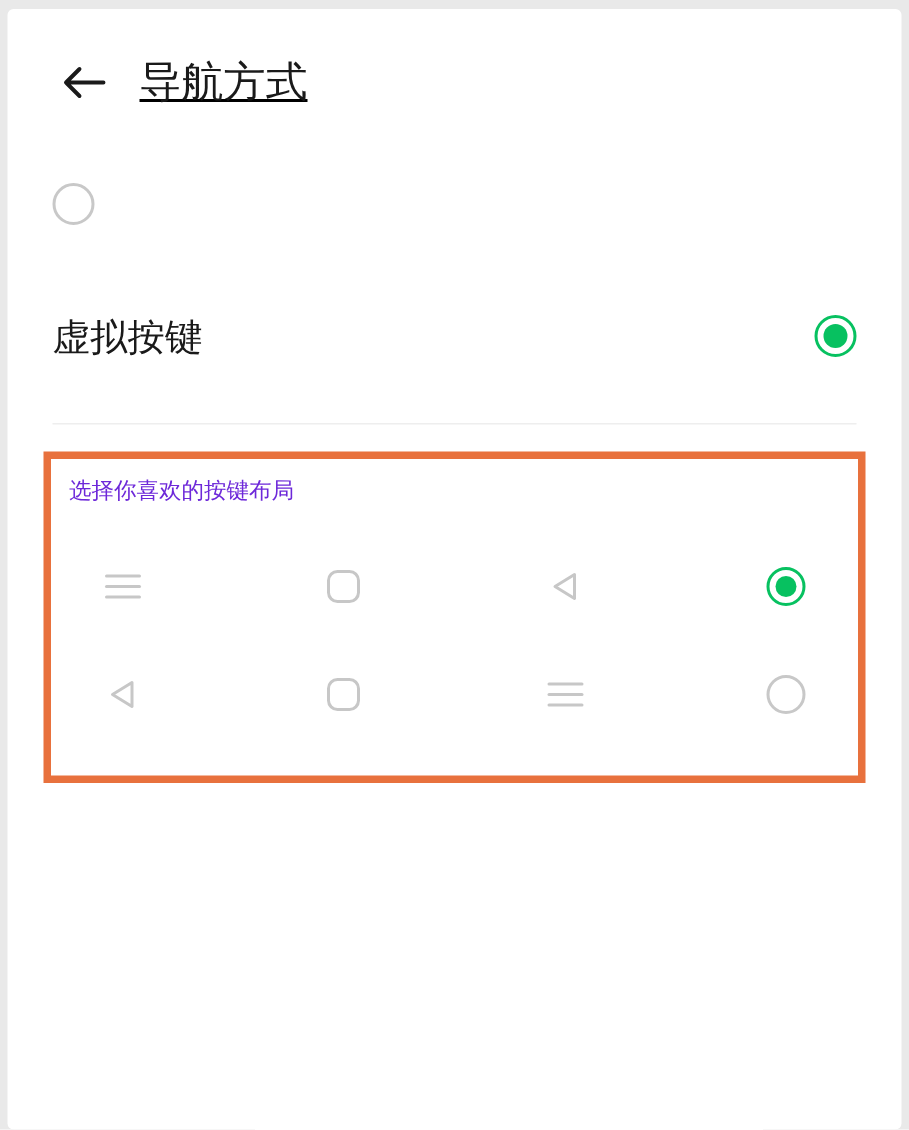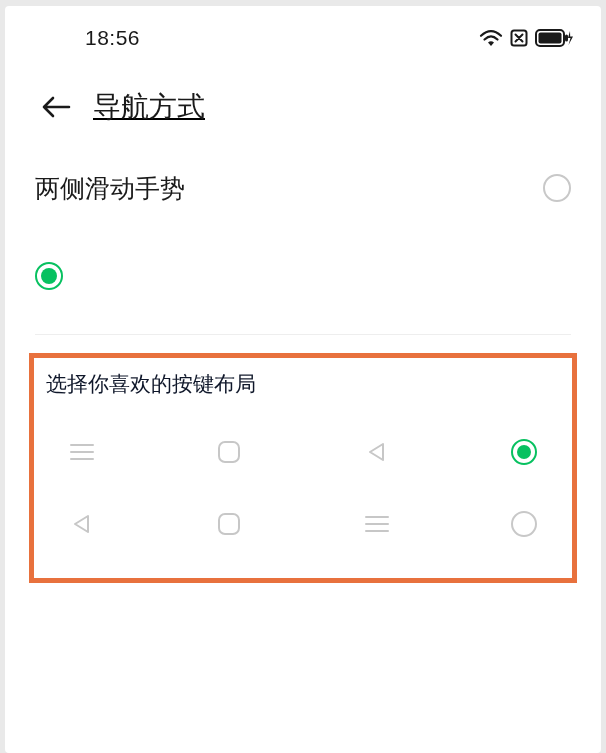--- a/index.html
+++ b/index.html
@@ -94,22 +94,22 @@
     background: #eeeeee;
     margin: 14px 0 0 0;
   }
   
   .layout-wrap {
     margin: 18px 24px 0 24px;
     border: 5px solid #e8713d;
     padding: 12px 10px 18px 10px;
   }
   .layout-caption {
-    font-size: 21px;
-    color: #0f172a;
+    font-size: 15px;
+    color: #6d28d9;
     margin-bottom: 18px;
     padding-left: 2px;
   }
   .layout-row {
     display: flex;
     align-items: center;
     justify-content: space-between;
     padding: 0 18px;
     height: 72px;
   }
@@ -145,64 +145,38 @@
     display:flex;align-items:center;justify-content:center;
   }
   .lradio.on { border-color:#07c160; }
   .lradio.on::after { content:""; width:14px;height:14px;background:#07c160;border-radius:50%; }
 </style>
 </head>
 <body>
 
 <div class="phone">
 
-  <div class="statusbar">
-    <div class="time">18:56</div>
-    <div class="status-icons">
-      <span>
-        <svg width="24" height="18" viewBox="0 0 24 18">
-          <path d="M12 17 L9 13.5 C10 12.7 11 12.3 12 12.3 C13 12.3 14 12.7 15 13.5 Z" fill="#1a1a1a"></path>
-          <path d="M5.5 10.5 C8 8.3 10 7.4 12 7.4 C14 7.4 16 8.3 18.5 10.5" stroke="#1a1a1a" stroke-width="2.2" fill="none" stroke-linecap="round"></path>
-          <path d="M2 6.8 C5.5 3.6 8.5 2.2 12 2.2 C15.5 2.2 18.5 3.6 22 6.8" stroke="#1a1a1a" stroke-width="2.2" fill="none" stroke-linecap="round"></path>
-        </svg>
-      </span>
-      <span>
-        <svg width="20" height="20" viewBox="0 0 20 20">
-          <rect x="2.5" y="2.5" width="15" height="15" rx="2.5" fill="none" stroke="#1a1a1a" stroke-width="2"></rect>
-          <path d="M6.5 6.5 L13.5 13.5 M13.5 6.5 L6.5 13.5" stroke="#1a1a1a" stroke-width="2" stroke-linecap="round"></path>
-        </svg>
-      </span>
-      <span>
-        <svg width="38" height="18" viewBox="0 0 38 18">
-          <rect x="1" y="1" width="28" height="16" rx="4" fill="none" stroke="#1a1a1a" stroke-width="2"></rect>
-          <rect x="3.5" y="3.5" width="23" height="11" rx="2" fill="#1a1a1a"></rect>
-          <rect x="30" y="5.5" width="3" height="7" rx="1.5" fill="#1a1a1a"></rect>
-          <path d="M35 2 L33 9 L35.5 9 L33.5 16 L38 7.5 L35.2 7.5 Z" fill="#1a1a1a"></path>
-        </svg>
-      </span>
-    </div>
-  </div>
 
   <div class="header">
     <span class="back-arrow">
       <svg width="30" height="24" viewBox="0 0 30 24">
         <path d="M12 3 L3 12 L12 21 M3 12 L28 12" stroke="#1a1a1a" stroke-width="2.6" fill="none" stroke-linecap="round" stroke-linejoin="round"></path>
       </svg>
     </span>
     <div class="header-title">导航方式</div>
   </div>
 
   <div class="options">
 
     <div class="option-row">
-      <div class="option-label">两侧滑动手势</div>
       <div class="radio"></div>
     </div>
 
     <div class="option-row">
+      <div class="option-label">虚拟按键</div>
       <div class="radio on"></div>
     </div>
 
 
     <div class="sep"></div>
   </div>
 
   <div class="layout-wrap">
     <div class="layout-caption">选择你喜欢的按键布局</div>
 

